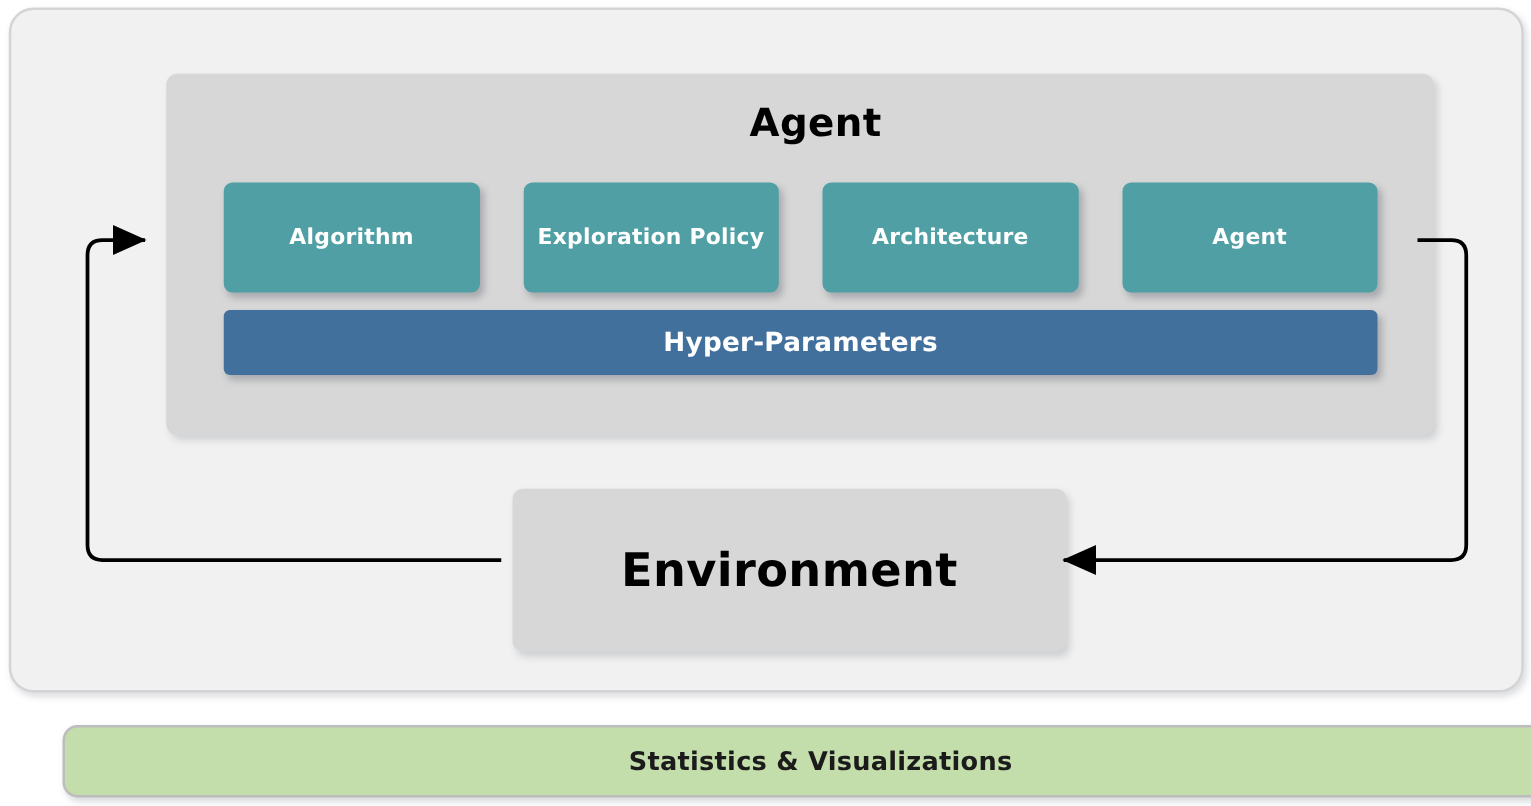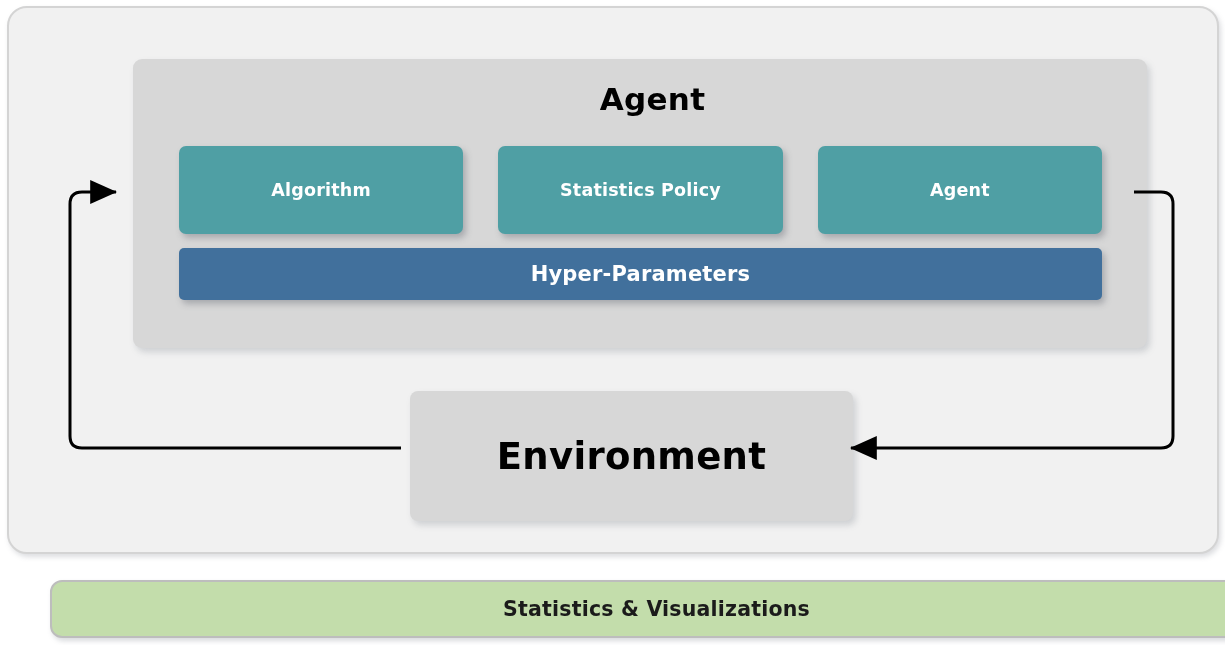--- a/index.html
+++ b/index.html
@@ -138,21 +138,24 @@
   <div class="outer-panel">
 
     <div class="agent-box">
       <div class="agent-title">Agent</div>
 
       <div class="component-row">
         <div class="component-card">
           <span>Algorithm</span>
         </div>
         <div class="component-card">
-          <span>Statistics Policy</span>
+          <span>Exploration Policy</span>
+        </div>
+        <div class="component-card">
+          <span>Architecture</span>
         </div>
         <div class="component-card">
           <span>Agent</span>
         </div>
       </div>
 
       <div class="hyper-bar">
         <span>Hyper-Parameters</span>
       </div>
     </div>

